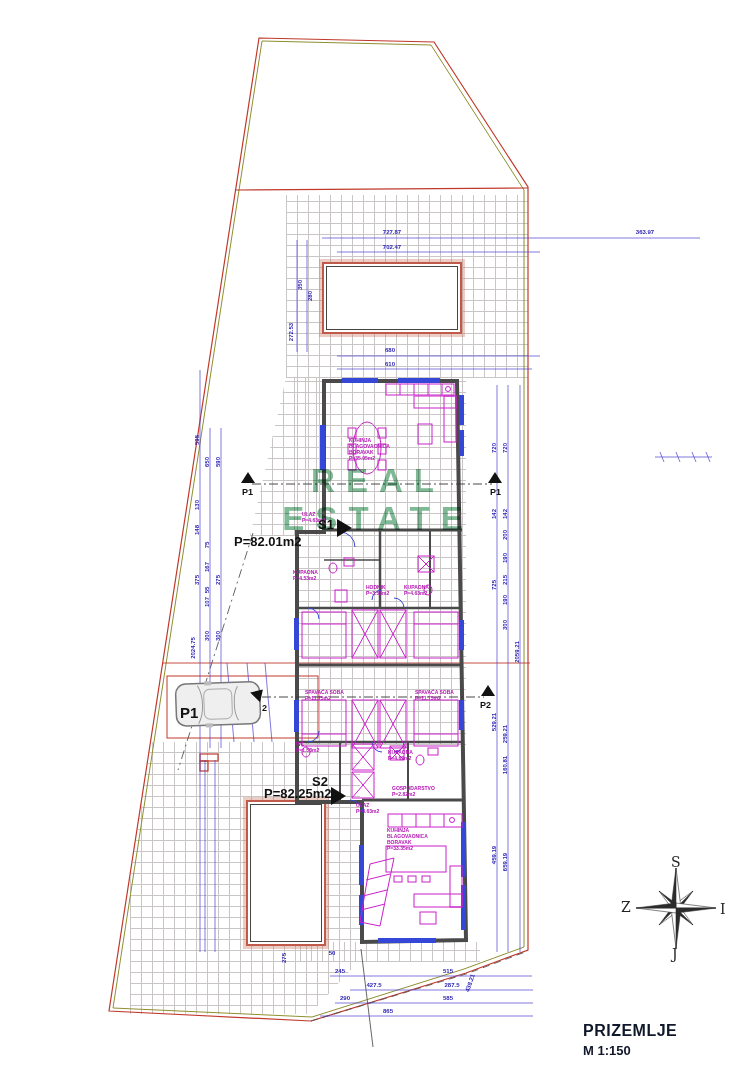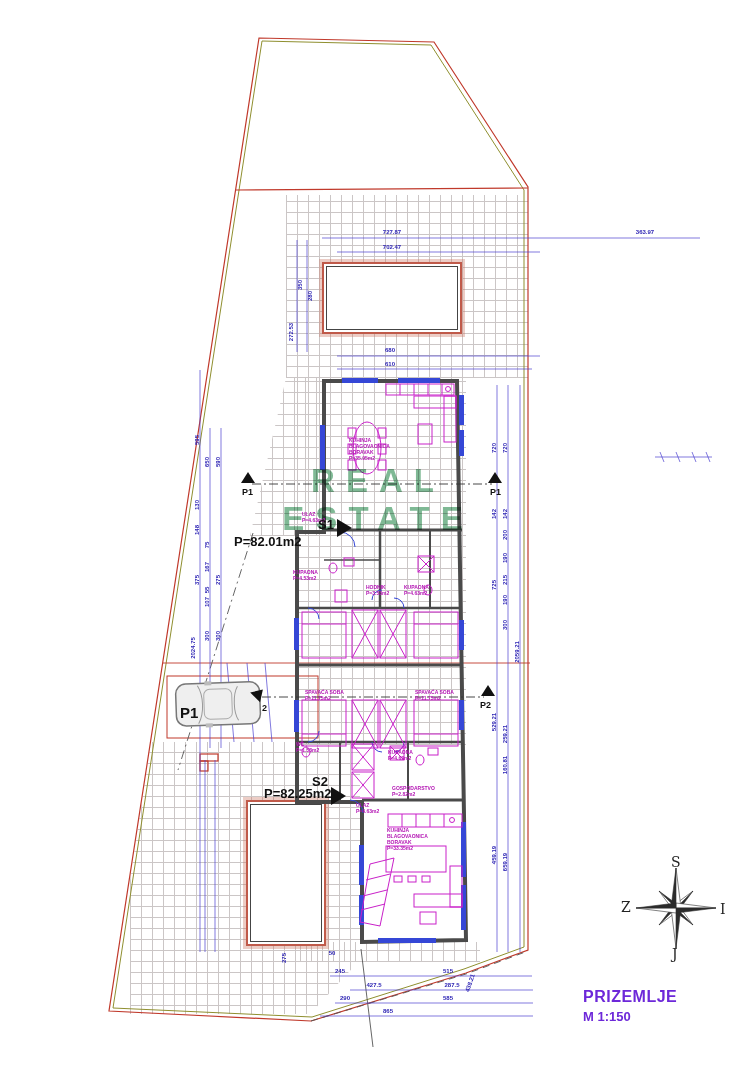--- a/index.html
+++ b/index.html
@@ -24,21 +24,21 @@
   .lbl-unit{font-size:13px;font-weight:bold;}
   .lbl-area{font-size:13px;font-weight:bold;}
   .lbl-section{font-size:9px;font-weight:bold;}
   .lbl-parking{font-size:15px;font-weight:bold;}
   .lbl-compass{font-size:14px;font-family:"DejaVu Serif",serif;color:#222;}
   .tri-right{position:absolute;width:0;height:0;border-top:9px solid transparent;
              border-bottom:9px solid transparent;border-left:15px solid #111;}
   .tri-up{position:absolute;width:0;height:0;border-left:7px solid transparent;
           border-right:7px solid transparent;border-bottom:11px solid #111;}
   .tri-ne{transform:rotate(45deg);}
-  .titleblock{position:absolute;left:583px;top:988px;color:#6d28d9;}
+  .titleblock{position:absolute;left:583px;top:1022px;color:#0f172a;}
   .titleblock .t1{display:block;font-size:16px;font-weight:bold;letter-spacing:.5px;}
   .titleblock .t2{display:block;font-size:13px;font-weight:bold;margin-top:3px;}
 </style>
 </head>
 <body>
 
 <div class="canvas">
 
   <div class="hatch" style="left:286px;top:195px;width:242px;height:183px;"></div>
   <div class="hatch" style="left:297px;top:378px;width:169px;height:367px;"></div>

